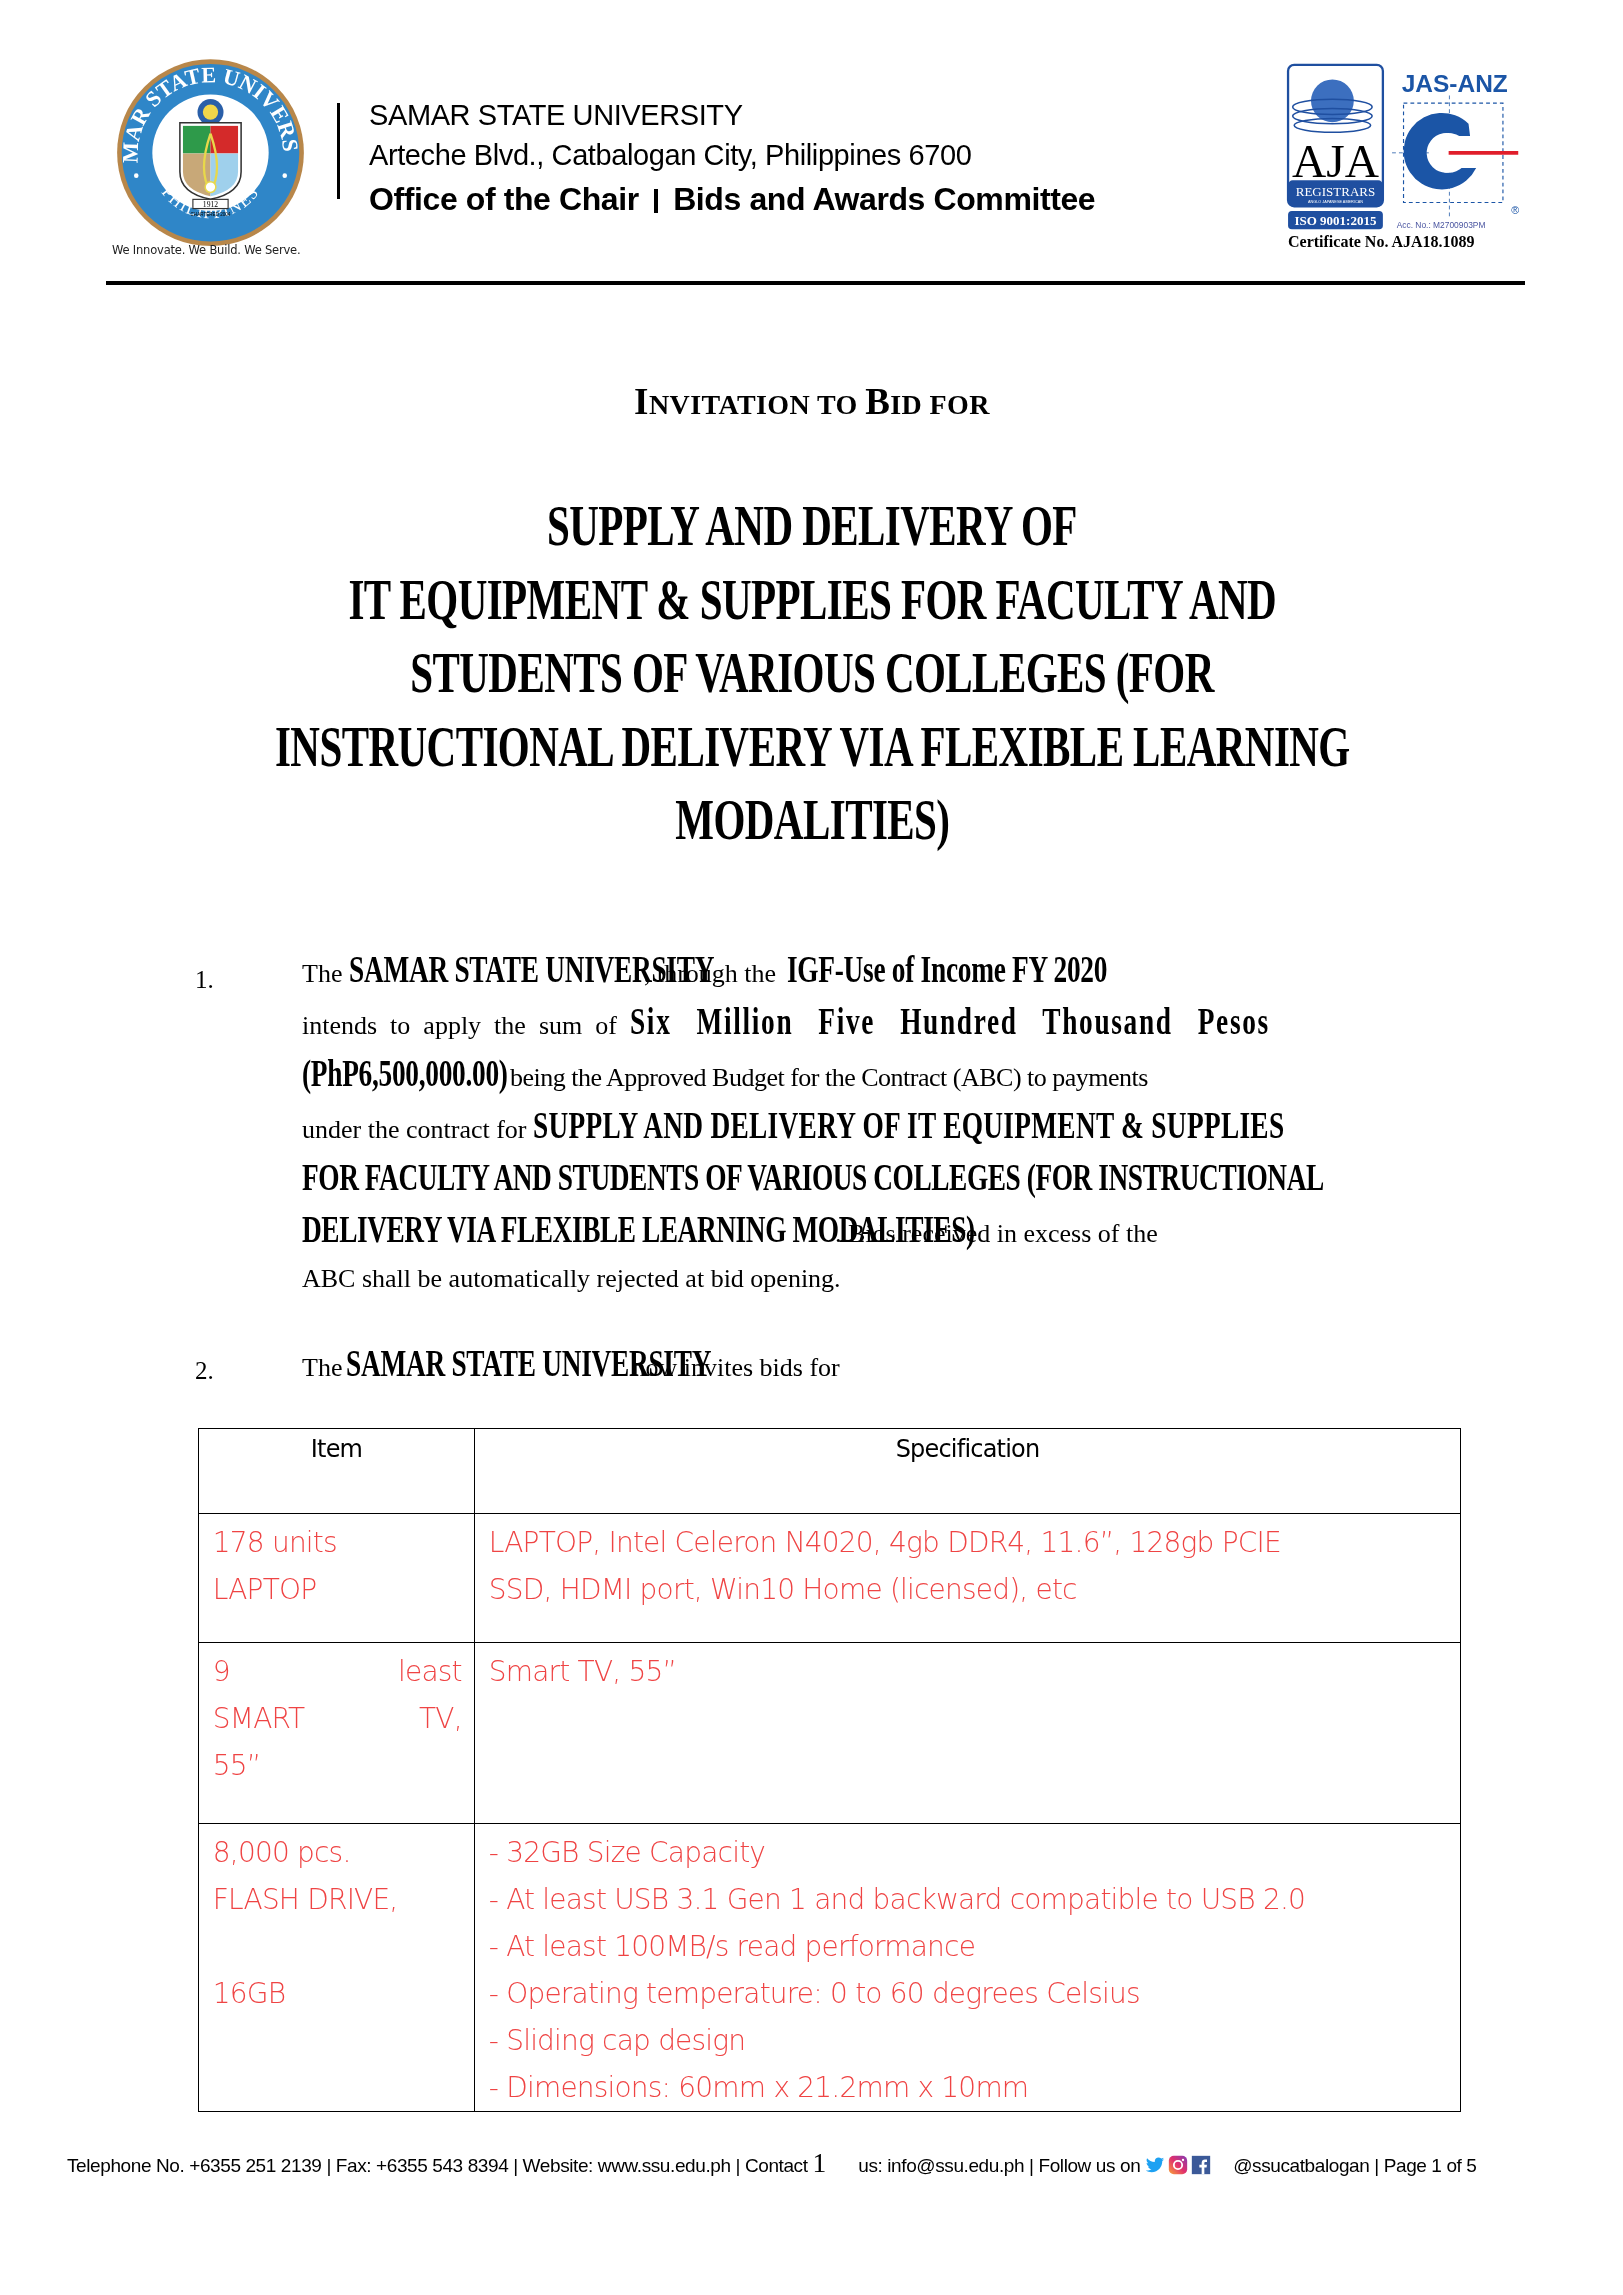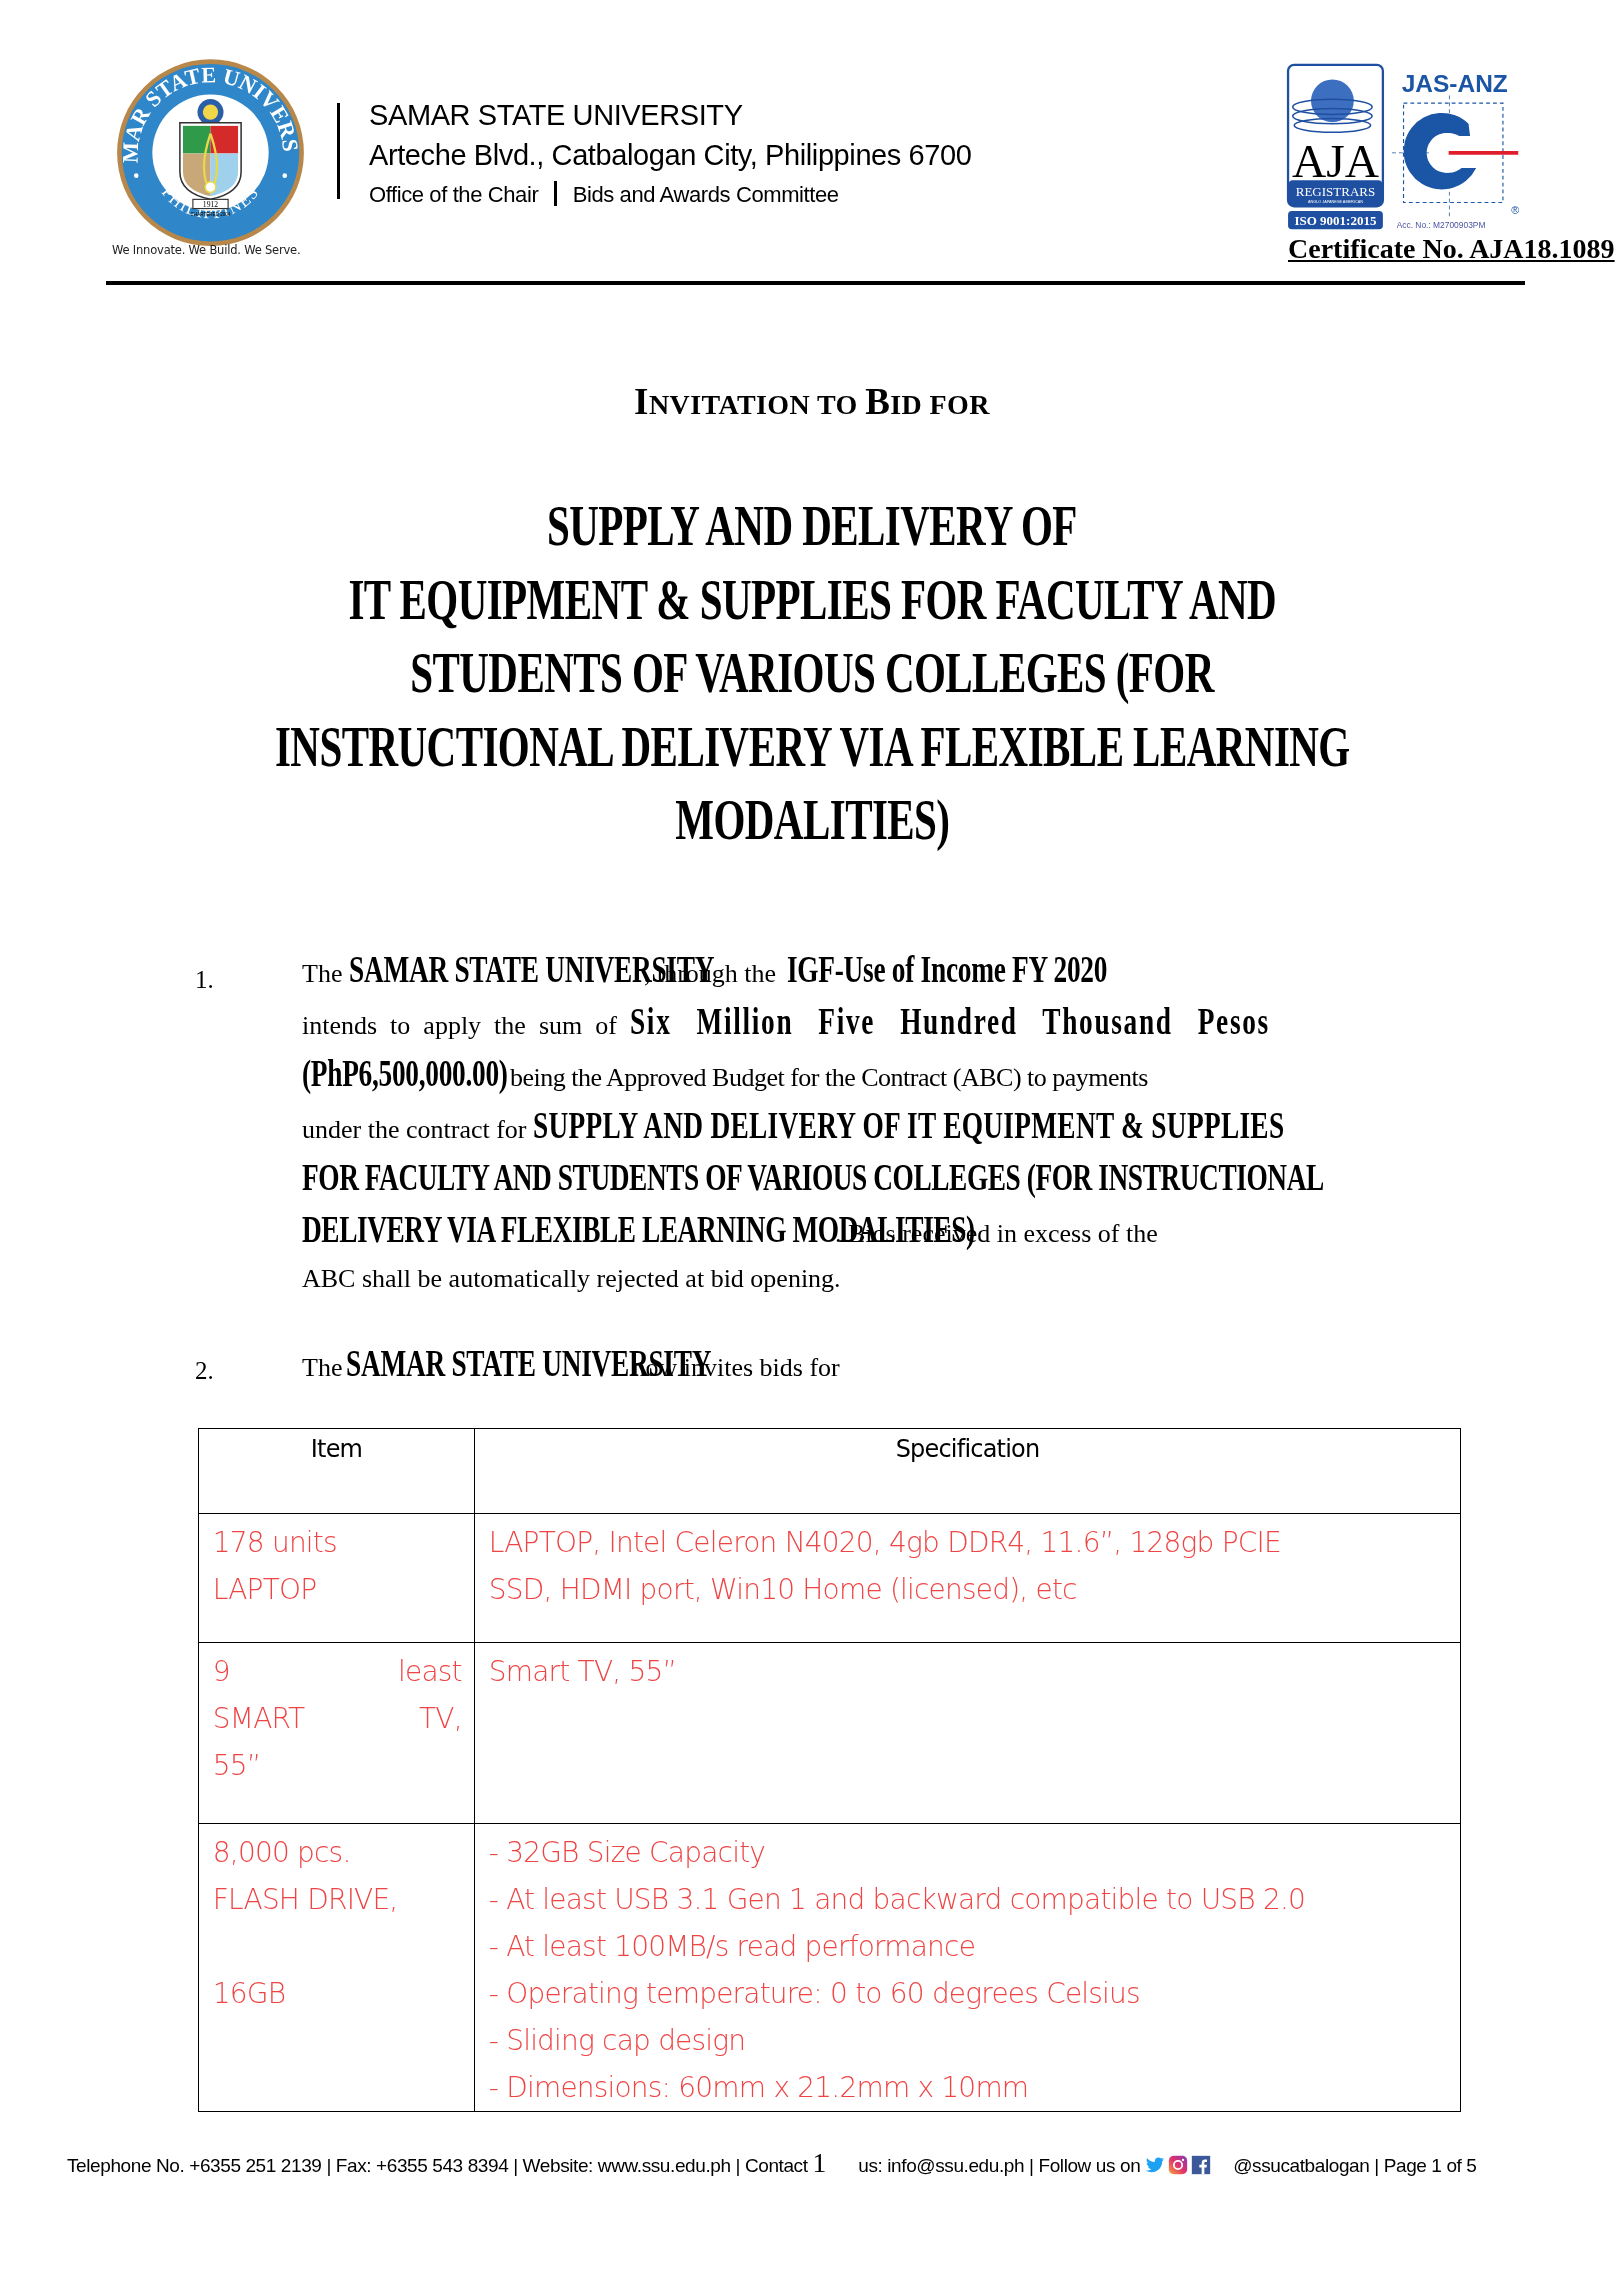--- a/index.html
+++ b/index.html
@@ -7,24 +7,24 @@
   .abs { position: absolute; }
   .sans { font-family: "Liberation Sans", sans-serif; }
   .serif { font-family: "Liberation Serif", serif; }
 
   
   #logo { left: 107px; top: 57px; width: 207px; height: 199px; }
   #tagline { left: 112px; top: 243px; font-family: "DejaVu Sans", sans-serif; font-size: 11.5px; letter-spacing: -0.2px; color: #222; }
   #vbar { left: 337px; top: 103px; width: 3.1px; height: 96px; background: #000; }
   #hdr-name { left: 369px; top: 99px; font-size: 29px; letter-spacing: -0.4px; }
   #hdr-addr { left: 369px; top: 139px; font-size: 29px; letter-spacing: -0.4px; }
-  #hdr-office { left: 369px; top: 181px; font-size: 22px; font-weight: normal; letter-spacing: -0.4px; }
+  #hdr-office { left: 369px; top: 181px; font-size: 32px; font-weight: bold; letter-spacing: -0.4px; }
   #hdr-office .sep { display: inline-block; width: 3.8px; height: 24.5px; background: #000; margin: 0 15.3px; vertical-align: -3.1px; }
   #cert { left: 1285px; top: 61px; width: 260px; height: 199px; }
-  #cert-text { left: 1288px; top: 233px; font-size: 28px; font-weight: bold; text-decoration: underline; }
+  #cert-text { left: 1288px; top: 233px; font-size: 16px; font-weight: bold; }
   #hrule { left: 106px; top: 281px; width: 1419px; height: 3.8px; background: #000; }
 
   
   #inv { left: 0; width: 1624px; top: 380px; text-align: center; font-size: 37px; font-weight: bold; letter-spacing: 0.4px; }
   #inv .sc { font-size: 28px; }
   .tline { left: 0; width: 1624px; text-align: center; font-family: "Liberation Serif", serif; font-weight: bold; font-size: 57px; line-height: 1; }
   .tline span { display: inline-block; transform: scaleX(0.72); transform-origin: center; white-space: nowrap; letter-spacing: -0.8px; }
 
   
   .num { font-size: 25px; }

